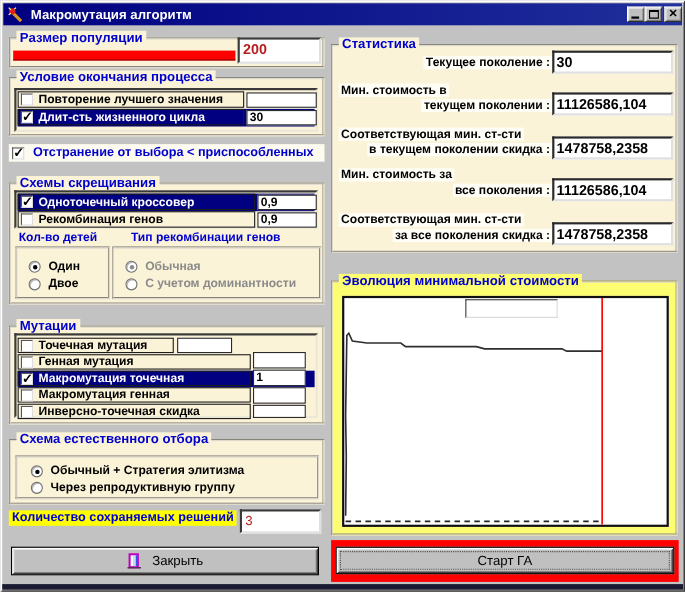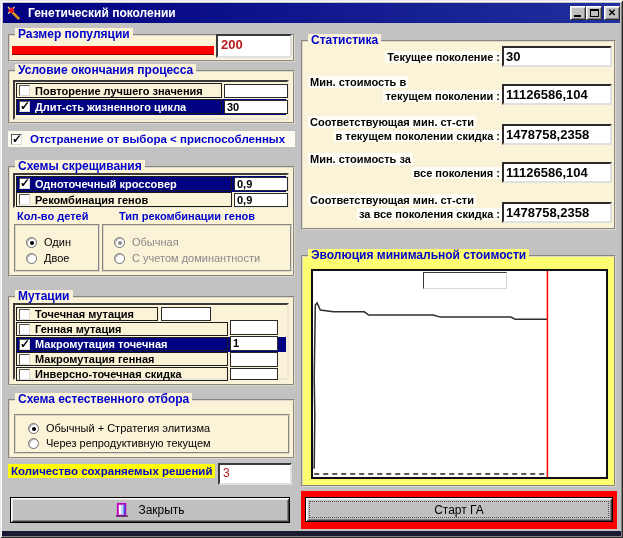--- a/index.html
+++ b/index.html
@@ -34,21 +34,21 @@
   .cell { position:absolute; left:0; top:0; height:15px; border:1px solid #1c1c1c;
     display:flex; align-items:center; gap:5px; padding-left:2px; font-weight:bold; font-size:11px; color:#000; white-space:nowrap; overflow:hidden; }
   .checkbox { width:11px; height:11px; background:#fff; border:1px solid; border-color:#555 #ddd #ddd #555; position:relative; flex:none; }
   .checkbox.checked::after { content:"✓"; position:absolute; left:0px; top:-3px; font-size:12px; line-height:14px; color:#000; font-weight:bold; }
   .row-edit { position:absolute; background:#fff; border:1px solid #2a2a2a; font-weight:bold; font-size:11px;
     padding:0 2px; height:14px; line-height:12px; color:#000; top:1px; }
 
   .radio { width:11px; height:11px; border-radius:50%; background:#fff; border:1px solid #707070;
     box-shadow: inset 1px 1px 0 #b8b8b8; position:relative; flex:none; }
   .radio.on::after { content:""; position:absolute; left:3px; top:3px; width:4px; height:4px; border-radius:50%; background:#000; }
-  .radio-row { display:flex; align-items:center; gap:7px; font-weight:normal; font-size:11px; position:absolute; color:#000; white-space:nowrap; }
+  .radio-row { display:flex; align-items:center; gap:7px; font-weight:bold; font-size:11px; position:absolute; color:#000; white-space:nowrap; }
   .radio-row.disabled { color:#8a8a8a; }
   .radio-row.disabled .radio.on::after { background:#8a8a8a; }
   .innerbox { position:absolute; background:var(--group_cream,#fbf3d8); border:2px groove #dcd8cc; }
 
   .edit { position:absolute; background:#fff; border:2px solid; border-color:#3a3a3a #e0e0e0 #e0e0e0 #3a3a3a;
     font-weight:bold; font-size:13px; padding:1px 3px; color:#b91c1c; }
   .edit.light { font-weight:normal; font-size:12px; }
 
   .blue-label { position:absolute; color:var(--accent_blue,#0000cc); font-weight:bold; font-size:11px; white-space:nowrap; }
   .red-bar { position:absolute; background:var(--alert_red,#ff0000); border-bottom:1px solid #900000; }
@@ -80,21 +80,21 @@
 <body>
 
 <div id="window">
 
   <div class="titlebar">
     <svg class="app-icon" viewBox="0 0 16 16">
       <line x1="5" y1="6" x2="13" y2="14" stroke="#d89820" stroke-width="3"></line>
       <circle cx="4.5" cy="4.5" r="3" fill="#e02020"></circle>
       <path d="M1 1 l2 2 M8 1 l-1.5 1.5 M1 8 l2-1.5" stroke="#ffff90" stroke-width="1.2" fill="none"></path>
     </svg>
-    <span class="title-text">Генетический поколении</span>
+    <span class="title-text">Макромутация алгоритм</span>
   </div>
   <div class="win-btn" style="left:570px">
       <span class="glyph-min"></span>
     </div>
   <div class="win-btn" style="left:586px">
       <span class="glyph-max"></span>
     </div>
   <div class="win-btn" style="left:604px">
       <span class="glyph-close">✕</span>
     </div>
@@ -215,21 +215,21 @@
 
   <div class="group cream" style="left:8px; top:399px; width:287px; height:60px;">
     <div class="group-title">Схема естественного отбора</div>
     <div class="innerbox" style="left:4px; top:13px; width:276px; height:40px;">
       <div class="radio-row" style="left:12px; top:6px;">
         <span class="radio on"></span>
         <span>Обычный + Стратегия элитизма</span>
       </div>
       <div class="radio-row" style="left:12px; top:21px;">
         <span class="radio"></span>
-        <span>Через репродуктивную текущем</span>
+        <span>Через репродуктивную группу</span>
       </div>
     </div>
   </div>
 
   <div class="yellow-label" style="left:8px; top:464px;">Количество сохраняемых решений</div>
   <div class="edit light" style="left:218px; top:463px; width:74px; height:22px;">3</div>
 
   <div class="btn" style="left:10px; top:497px; width:280px; height:26px;">
     <svg width="15" height="16" viewBox="0 0 16 16">
       <rect x="3" y="1.5" width="8" height="12.5" fill="#ffffff" stroke="#c000c0" stroke-width="2"></rect>

